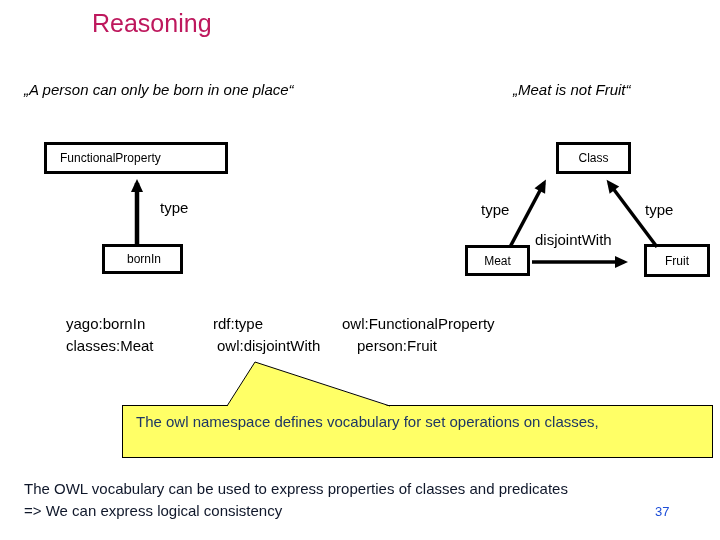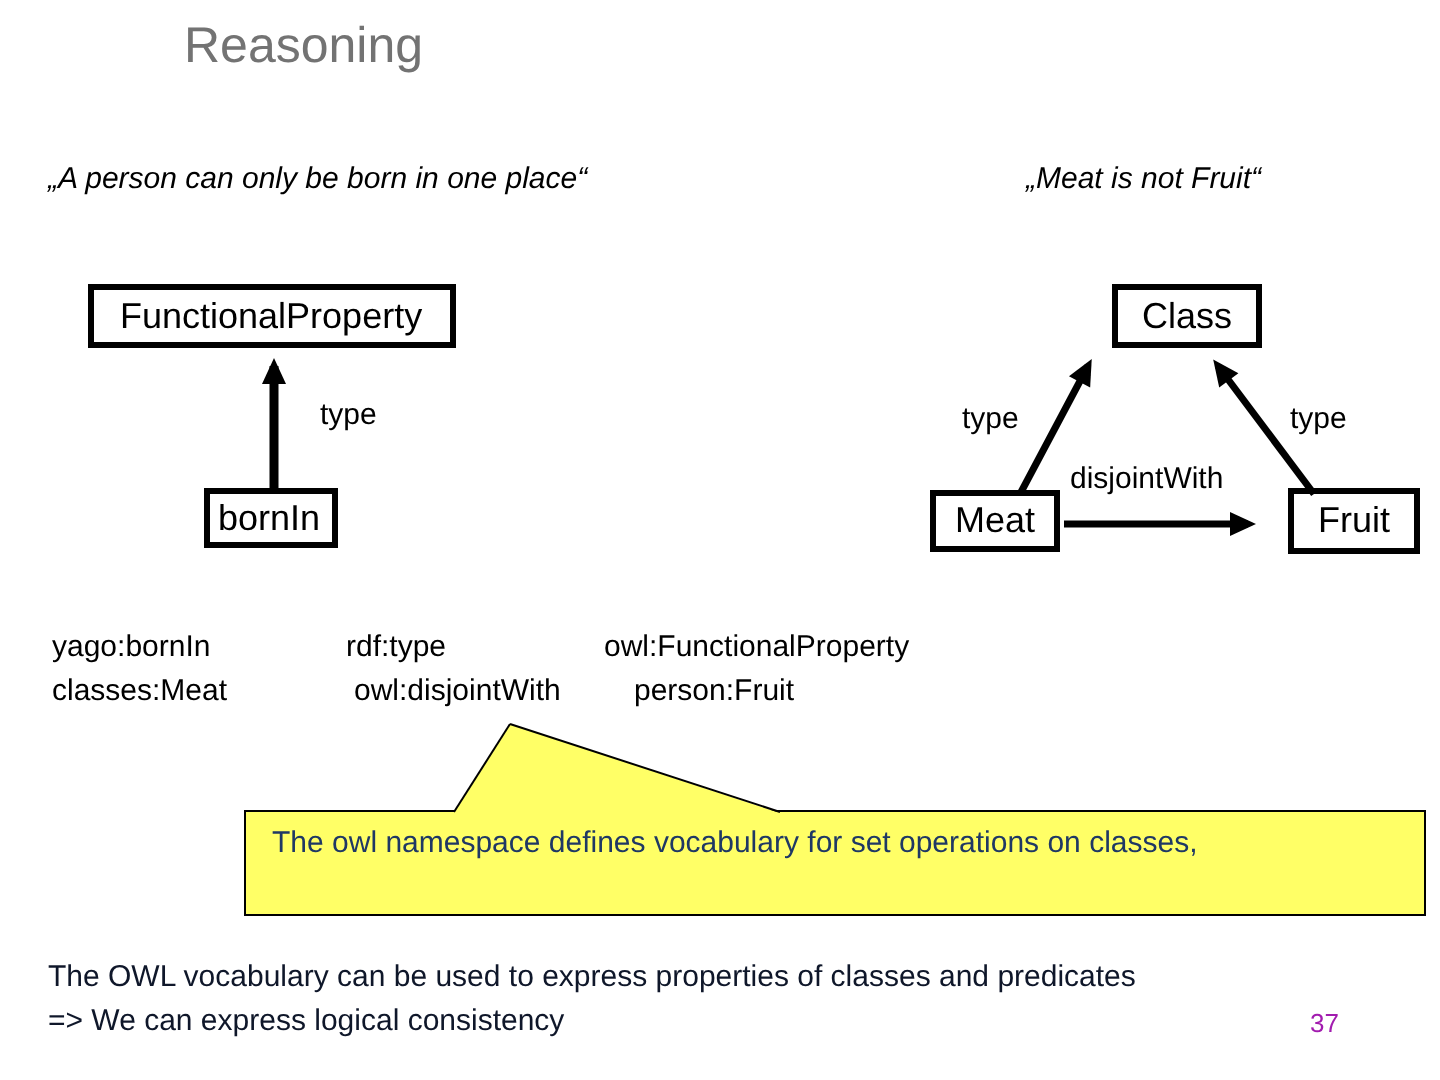--- a/index.html
+++ b/index.html
@@ -6,47 +6,47 @@
   html, body { width: 720px; height: 540px; }
   body {
     position: relative;
     width: 720px; height: 540px;
     background: #ffffff;
     font-family: "Liberation Sans", sans-serif;
     color: #000000;
     overflow: hidden;
   }
   .abs { position: absolute; white-space: nowrap; }
-  .title { left: 92px; top: 9px; font-size: 25px; color: #737373; }
+  .title { left: 92px; top: 9px; font-size: 25px; color: #be185d; }
   .quote { font-size: 15px; font-style: italic; }
   .quote-left  { left: 24px;  top: 81px; }
   .quote-right { left: 513px; top: 81px; }
 
   .box {
     position: absolute;
     border: 3px solid #000;
     background: #fff;
     display: flex;
     align-items: center;
     justify-content: center;
-    font-size: 18px;
+    font-size: 12px;
   }
   .box-fp     { left: 44px;  top: 142px; width: 184px; height: 32px; justify-content: flex-start; padding-left: 13px; }
   .box-class  { left: 541px; top: 142px; width: 75px;  height: 32px; margin-left: 15px; }
-  .box-bornin { left: 102px; top: 244px; width: 67px;  height: 30px; justify-content: flex-start; padding-left: 4px; }
+  .box-bornin { left: 102px; top: 244px; width: 81px;  height: 30px; justify-content: flex-start; padding-left: 22px; }
   .box-meat   { left: 465px; top: 245px; width: 65px;  height: 31px; }
   .box-fruit  { left: 644px; top: 244px; width: 66px;  height: 33px; }
 
   .edge-label { position: absolute; font-size: 15px; white-space: nowrap; }
   .lbl-type-left  { left: 160px; top: 199px; }
   .lbl-type-meat  { left: 481px; top: 201px; }
   .lbl-type-fruit { left: 645px; top: 201px; }
   .lbl-disjoint   { left: 535px; top: 231px; }
 
-  .triple { position: absolute; font-size: 15px; white-space: nowrap; }
+  .triple { position: absolute; font-size: 15px; white-space: nowrap; margin-left: 40px; }
   .t-r1 { top: 315px; }
   .t-r2 { top: 337px; }
   .t-c1 { left: 26px; }
   .t-r1c2 { left: 173px; }
   .t-r1c3 { left: 302px; }
   .t-r2c2 { left: 177px; }
   .t-r2c3 { left: 317px; }
 
   .callout-box {
     position: absolute;
@@ -58,21 +58,21 @@
     font-size: 15px;
     line-height: 21px;
     color: #1F3864;
   }
   .callout-box div { white-space: nowrap; }
 
   .footer { left: 24px; font-size: 15px; color: #0f172a; }
   .footer-1 { top: 480px; }
   .footer-2 { top: 502px; }
 
-  .page-num { left: 655px; top: 504px; font-size: 13px; color: #a21caf; }
+  .page-num { left: 655px; top: 504px; font-size: 13px; color: #1d4ed8; }
 
   svg.overlay {
     position: absolute;
     left: 0; top: 0;
     width: 720px; height: 540px;
     pointer-events: none;
   }
 </style>
 </head>
 <body>

